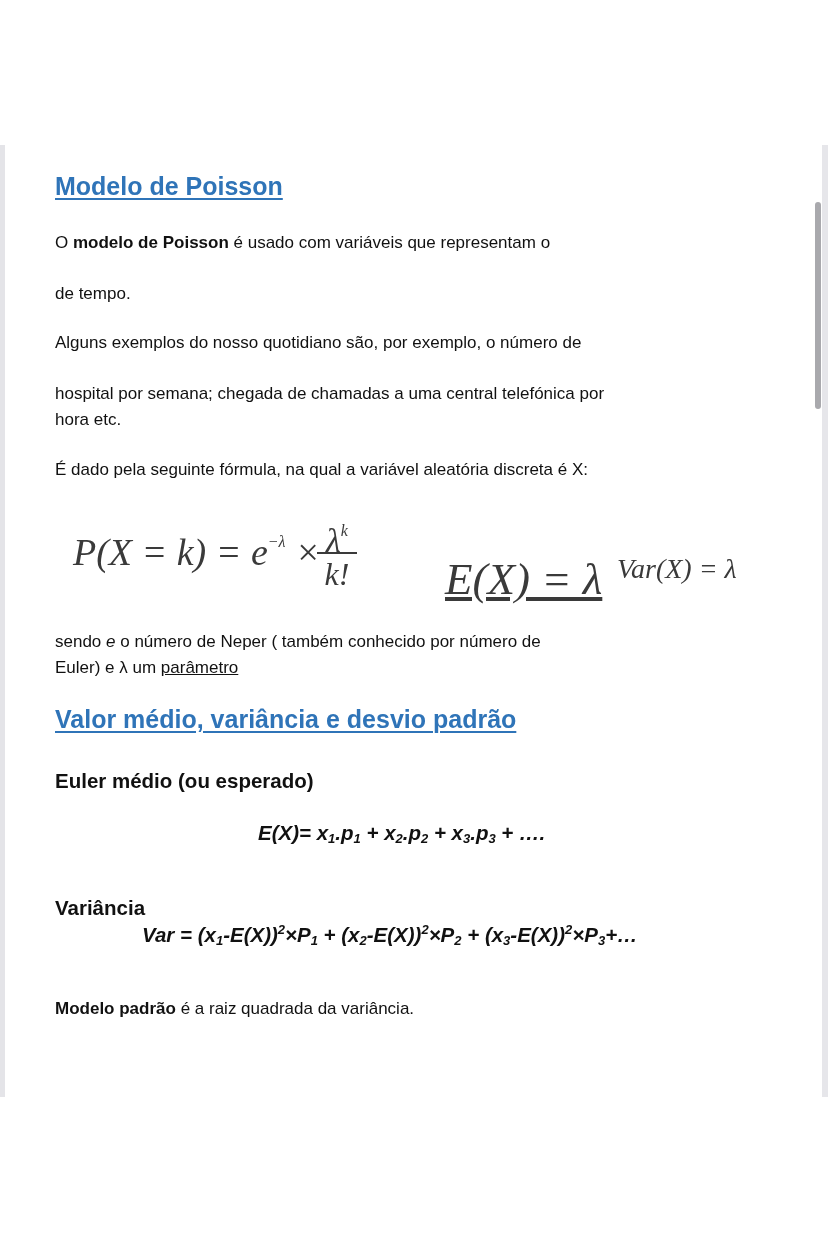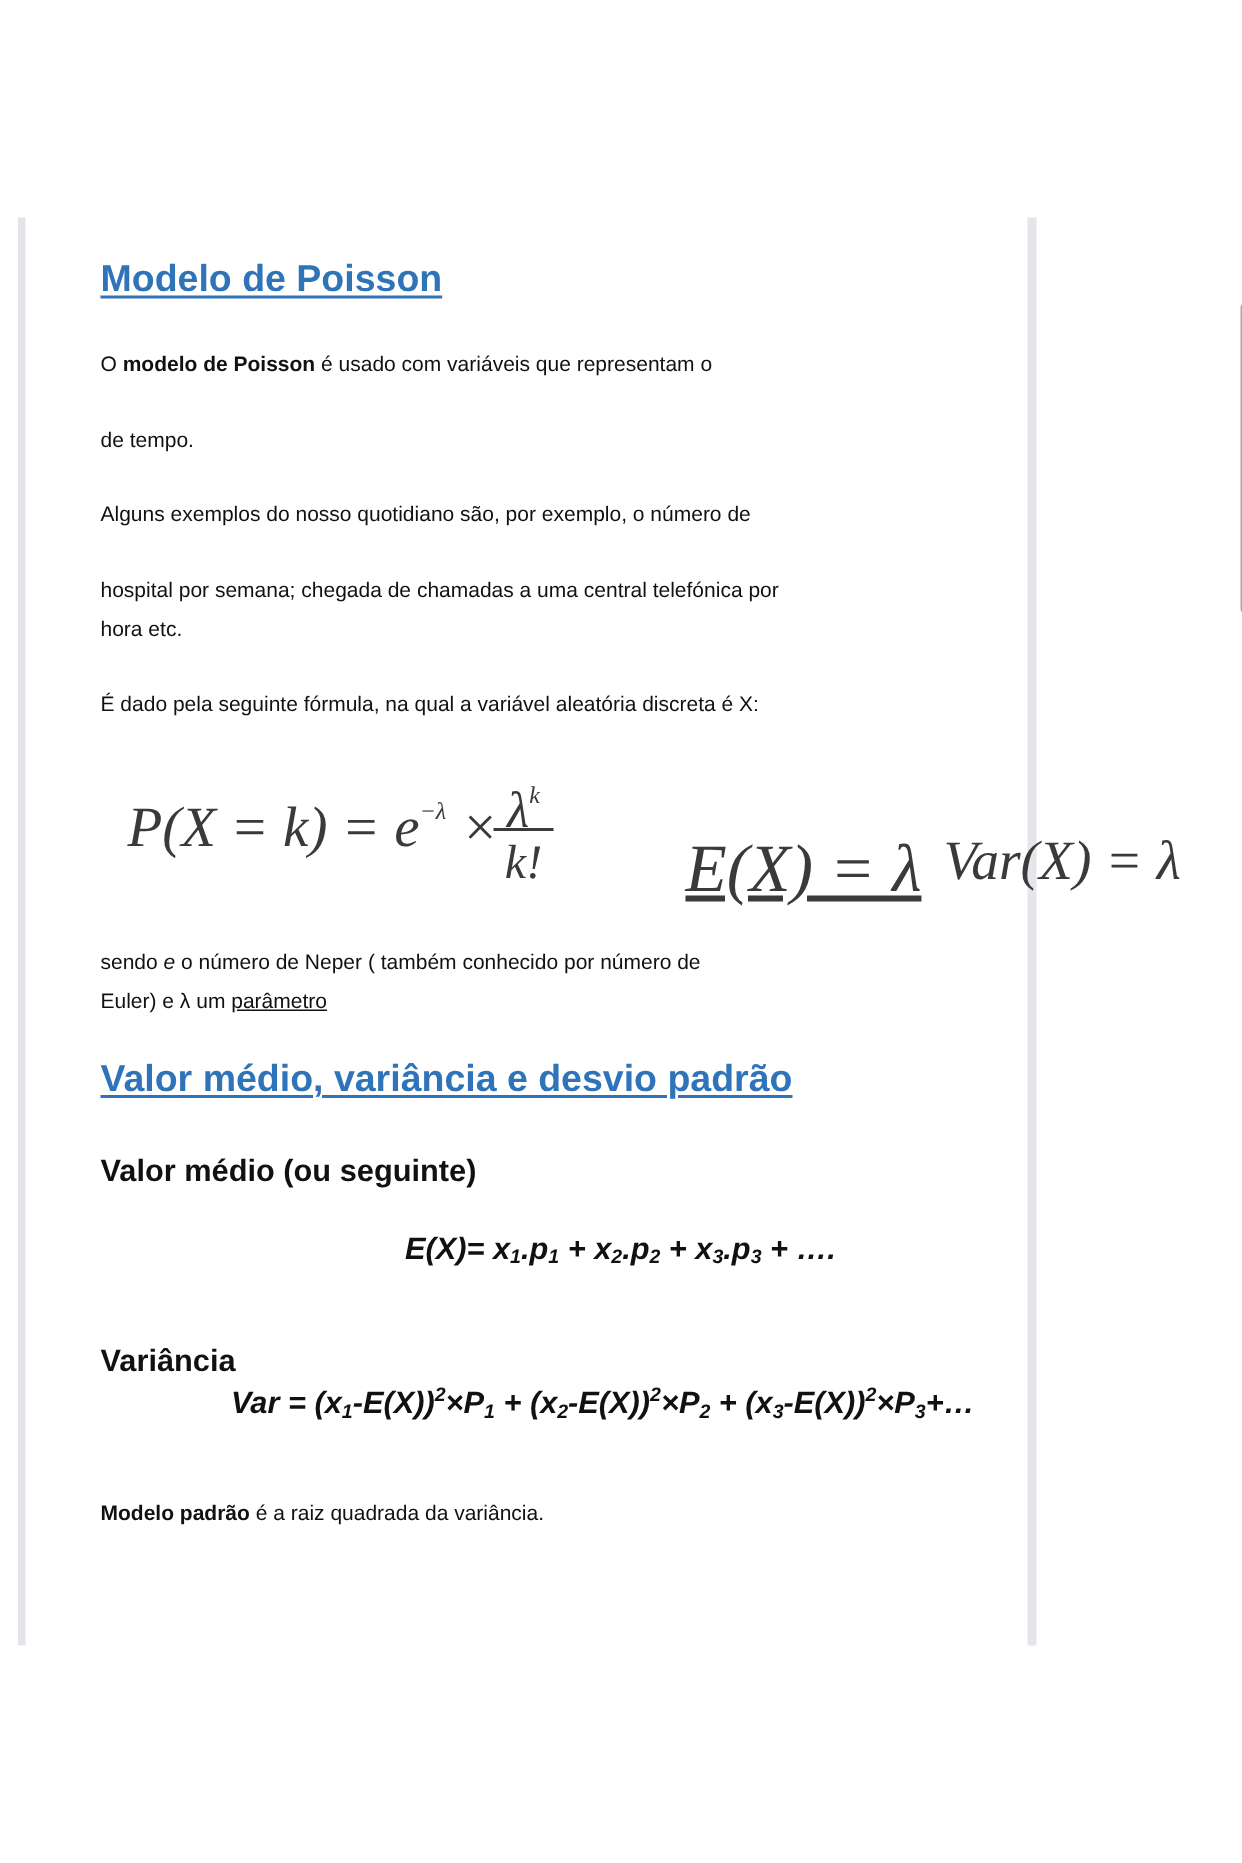--- a/index.html
+++ b/index.html
@@ -1,22 +1,21 @@
 <!DOCTYPE html>
 <html><head>
   <meta charset="utf-8">
   <style>
     * { box-sizing: border-box; margin: 0; padding: 0; }
     html, body { width: 828px; height: 1242px; background: #ffffff; overflow: hidden; }
     body { position: relative; font-family: "Liberation Sans", sans-serif; color: #111; }
 
     .page-frame {
-      position: absolute; left: 0; top: 145px; width: 679px; height: 952px;
+      position: absolute; left: 0; top: 145px; width: 828px; height: 952px;
       background: #ffffff;
-      margin-left: 12px;
     }
     .left-edge {
       position: absolute; left: 0; top: 0; width: 5px; height: 100%;
       background: #e4e4e8;
     }
     .right-edge {
       position: absolute; right: 0; top: 0; width: 6px; height: 100%;
       background: #e6e6ea;
     }
     .scrollbar-thumb {
@@ -27,42 +26,42 @@
     .content { position: absolute; left: 55px; top: 0; width: 720px; }
 
     .h-blue {
       position: absolute; left: 0;
       color: #2f74b8; font-weight: bold; font-size: 25px;
       text-decoration: underline; text-decoration-thickness: 2px;
       text-underline-offset: 3px; white-space: nowrap;
     }
     .para {
       position: absolute; left: 0; width: 715px;
-      font-size: 14px; line-height: 25.5px; color: #111;
+      font-size: 17px; line-height: 25.5px; color: #111;
     }
     .para b { font-weight: bold; }
     .para u { text-decoration: underline; }
 
     .formula-serif {
       position: absolute; font-family: "Liberation Serif", serif;
       font-style: italic; color: #3a3a3a; white-space: nowrap;
     }
     .poisson-formula { left: 18px; top: 365px; height: 90px; }
     .poisson-formula .lhs { position: absolute; left: 0; top: 20px; font-size: 38px; }
     .poisson-formula .frac {
       position: absolute; left: 242px; top: 0; width: 44px; text-align: center;
     }
     .poisson-formula .num { font-size: 34px; display: block; height: 42px; line-height: 42px; }
     .poisson-formula .num sup { font-size: 16px; vertical-align: 16px; }
     .poisson-formula .bar { display: block; height: 2px; background: #3a3a3a; margin: 0 2px; }
     .poisson-formula .den { font-size: 32px; display: block; line-height: 40px; font-style: italic; }
     .poisson-formula .lhs sup { font-size: 16px; vertical-align: 18px; }
 
     .ex-formula { left: 390px; top: 408px; font-size: 45px; text-decoration: underline; }
-    .var-formula { left: 562px; top: 408px; font-size: 37px; }
+    .var-formula { left: 562px; top: 408px; font-size: 28px; }
 
     .bold-label {
       position: absolute; left: 0; font-weight: bold; font-size: 20.5px; color: #111;
       white-space: nowrap;
     }
     .math-bold {
       position: absolute; font-weight: bold; font-style: italic;
       font-size: 20.5px; color: #111; white-space: nowrap;
     }
     .math-bold sub { font-size: 13px; vertical-align: -3px; }
@@ -107,21 +106,21 @@
     <div class="formula-serif ex-formula">E(X) = λ</div>
     <div class="formula-serif var-formula">Var(X) = λ</div>
 
     <div class="para" style="top:484px;">
       <span>sendo </span><i>e</i><span> o número de Neper ( também conhecido por número de</span><br>
       <span>Euler) e λ um </span><u>parâmetro</u>
     </div>
 
     <div class="h-blue" style="top:560px;">Valor médio, variância e desvio padrão</div>
 
-    <div class="bold-label" style="top:624px;">Valor médio (ou seguinte)</div>
+    <div class="bold-label" style="top:624px;">Euler médio (ou esperado)</div>
 
     <div class="math-bold" style="left:203px; top:676px;">
       <span>E(X)= x</span><sub>1</sub><span>.p</span><sub>1</sub><span> + x</span><sub>2</sub><span>.p</span><sub>2</sub><span> + x</span><sub>3</sub><span>.p</span><sub>3</sub><span>  + ….</span>
     </div>
 
     <div class="bold-label" style="top:751px;">Variância</div>
 
     <div class="math-bold" style="left:87px; top:777px;">
       <span>Var = (x</span><sub>1</sub><span>-E(X))</span><sup>2</sup><span>×P</span><sub>1</sub><span> +  (x</span><sub>2</sub><span>-E(X))</span><sup>2</sup><span>×P</span><sub>2</sub><span> +  (x</span><sub>3</sub><span>-E(X))</span><sup>2</sup><span>×P</span><sub>3</sub><span>+…</span>
     </div>

